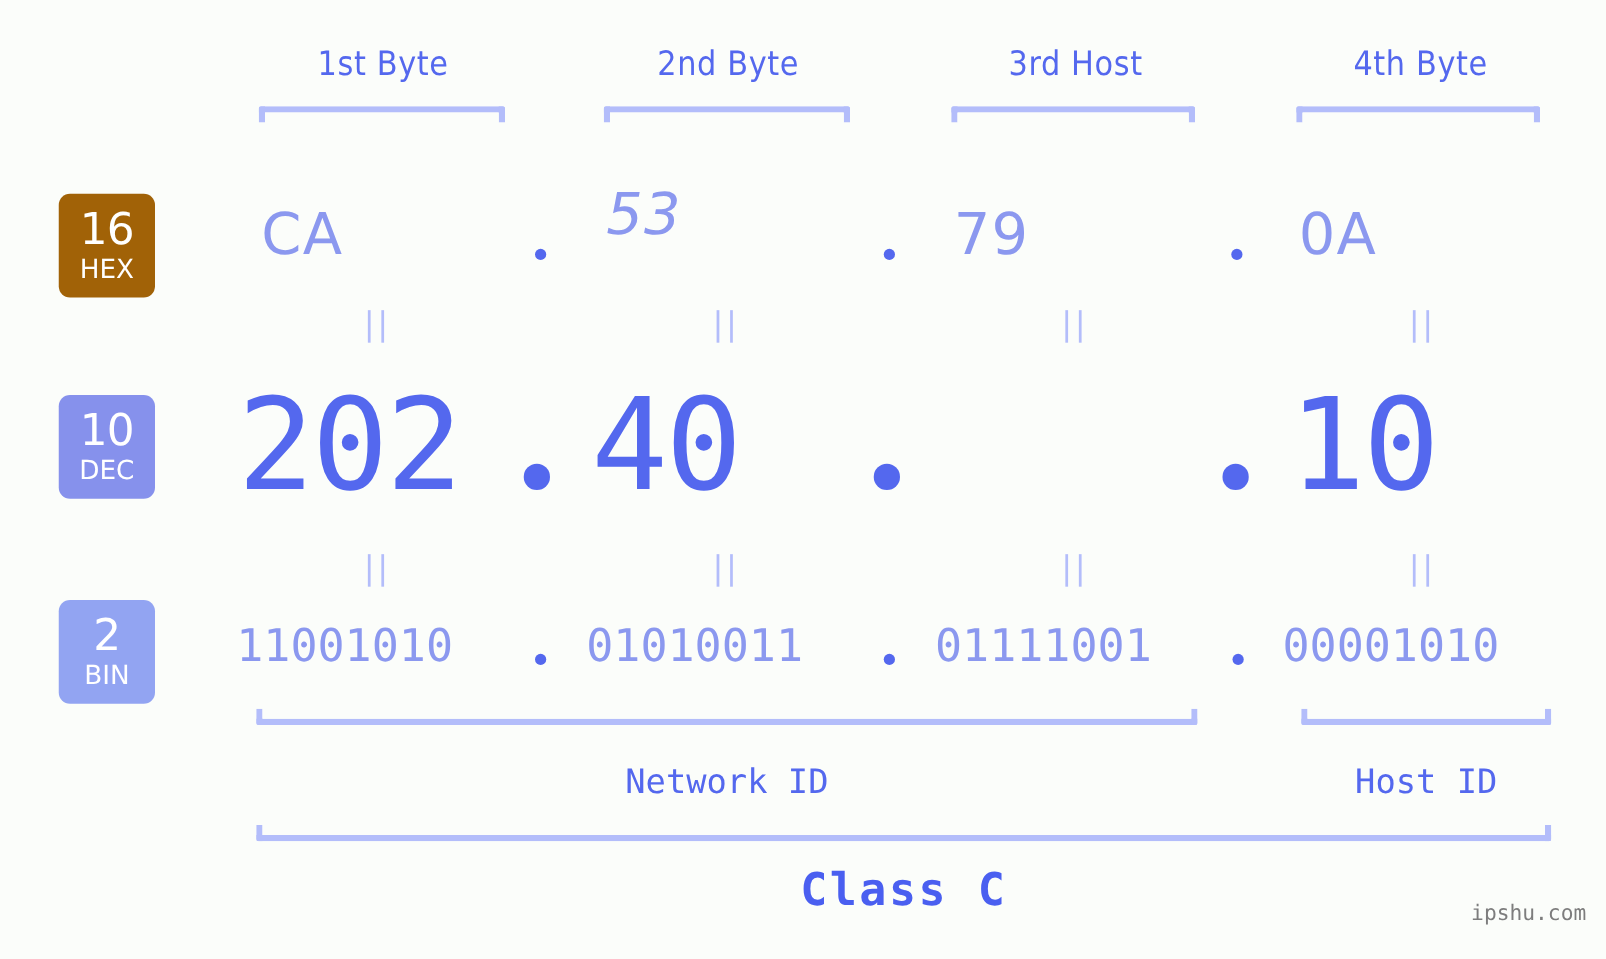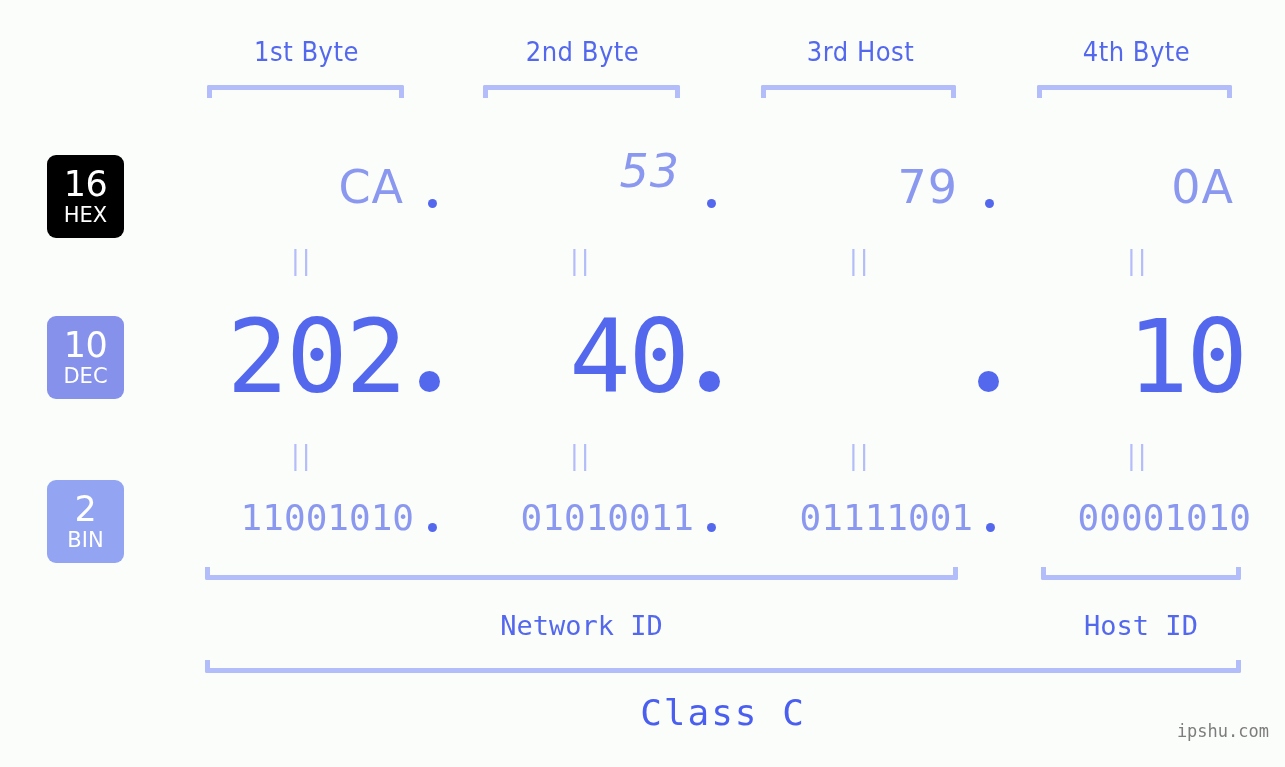--- a/index.html
+++ b/index.html
@@ -77,21 +77,21 @@
   }
   .badge .base {
     font-size: 21px;
     font-weight: 400;
     margin-top: 3px;
     letter-spacing: 0px;
   }
 
   .cell {
     position: absolute;
-    text-align: right;
+    text-align: left;
     white-space: nowrap;
   }
 
   .hex-cell {
     font-family: "DejaVu Sans", sans-serif;
     font-size: 46px;
     color: #8b98ef;
     letter-spacing: 1px;
   }
   .dec-cell {
@@ -140,20 +140,21 @@
     white-space: nowrap;
   }
   .class-label {
     position: absolute;
     text-align: center;
     font-family: "DejaVu Sans Mono", monospace;
     font-size: 36px;
     color: #4a5ff0;
     white-space: nowrap;
     letter-spacing: 2px;
+    font-weight: bold;
   }
 
   .watermark {
     position: absolute;
     right: 16px;
     bottom: 26px;
     font-family: "DejaVu Sans Mono", monospace;
     font-size: 17px;
     color: #7d7d7d;
     letter-spacing: 0px;
@@ -167,21 +168,21 @@
   <div class="byte-label" style="left:209px; width:195px;">1st Byte</div>
   <div class="byte-label" style="left:485px; width:195px;">2nd Byte</div>
   <div class="byte-label" style="left:763px; width:195px;">3rd Host</div>
   <div class="byte-label" style="left:1039px; width:195px;">4th Byte</div>
 
   <div class="bracket-top" style="left:207px; top:85px; width:197px;"></div>
   <div class="bracket-top" style="left:483px; top:85px; width:197px;"></div>
   <div class="bracket-top" style="left:761px; top:85px; width:195px;"></div>
   <div class="bracket-top" style="left:1037px; top:85px; width:195px;"></div>
 
-  <div class="badge" style="top:155px; height:83px; background:#000000;">
+  <div class="badge" style="top:155px; height:83px; background:#a16207;">
     <span class="num">16</span>
     <span class="base">HEX</span>
   </div>
   <div class="badge" style="top:316px; height:83px; background:#8691ec;">
     <span class="num">10</span>
     <span class="base">DEC</span>
   </div>
   <div class="badge" style="top:480px; height:83px; background:#92a4f2;">
     <span class="num">2</span>
     <span class="base">BIN</span>

